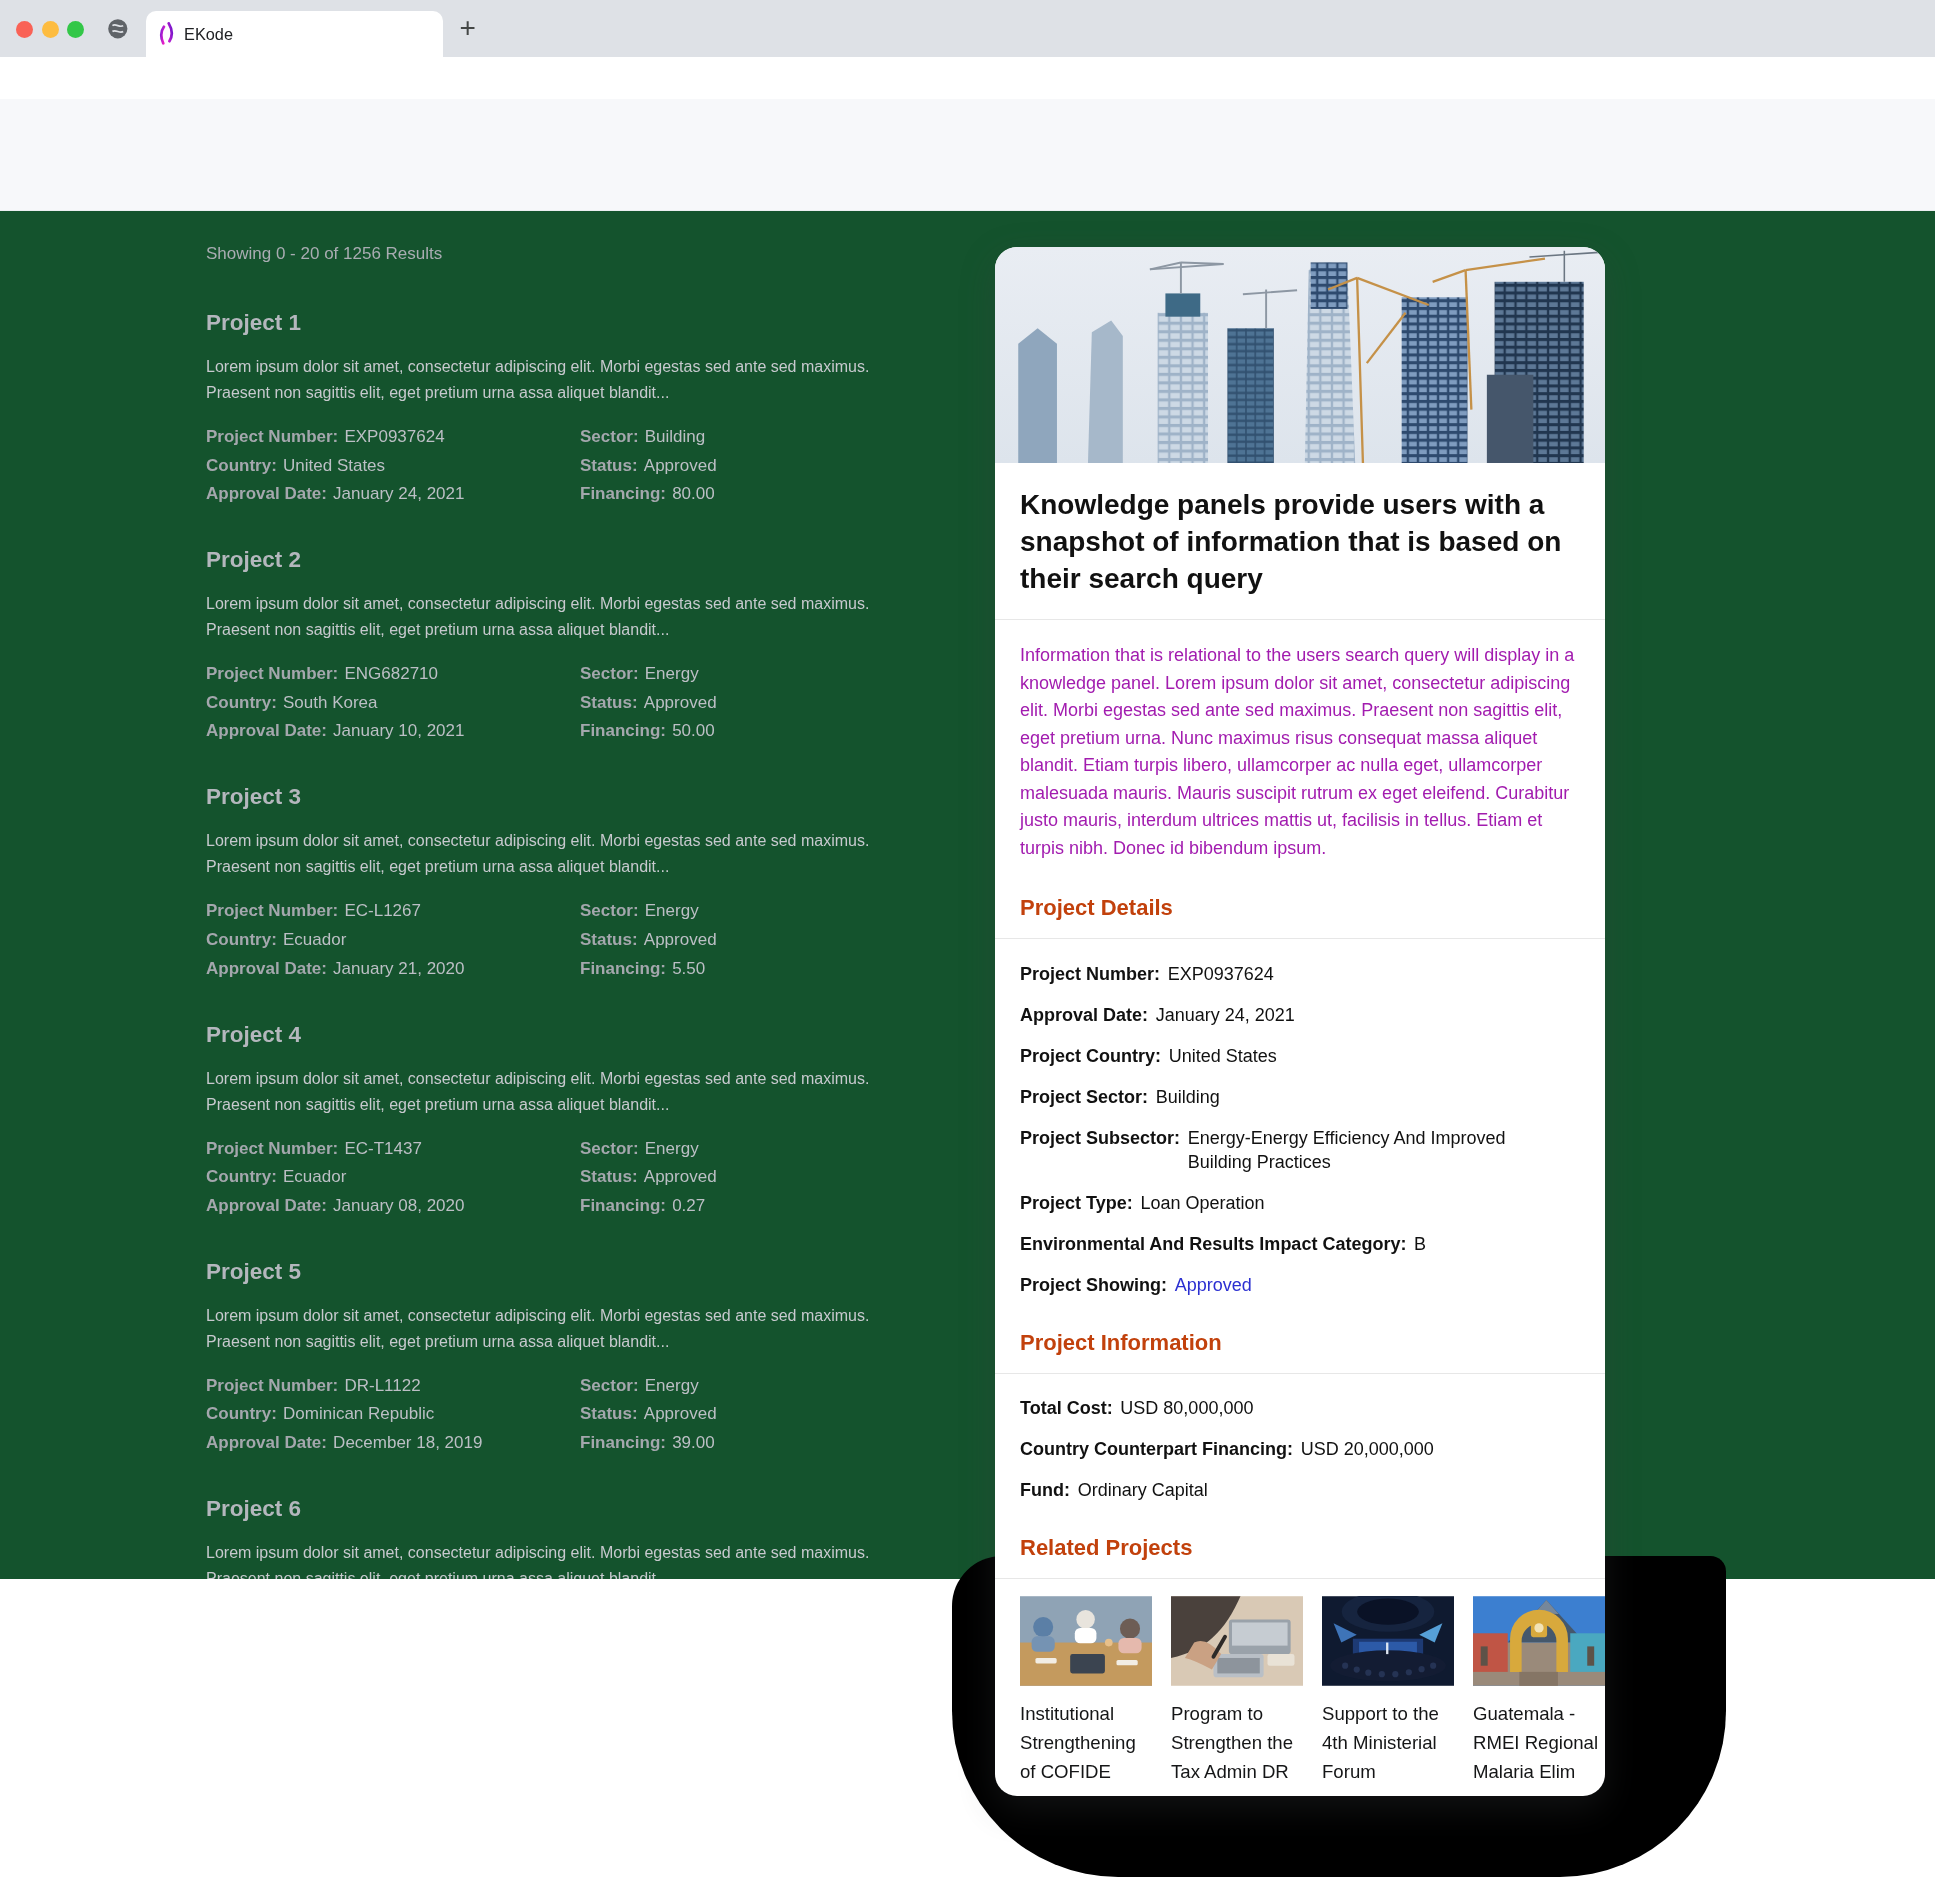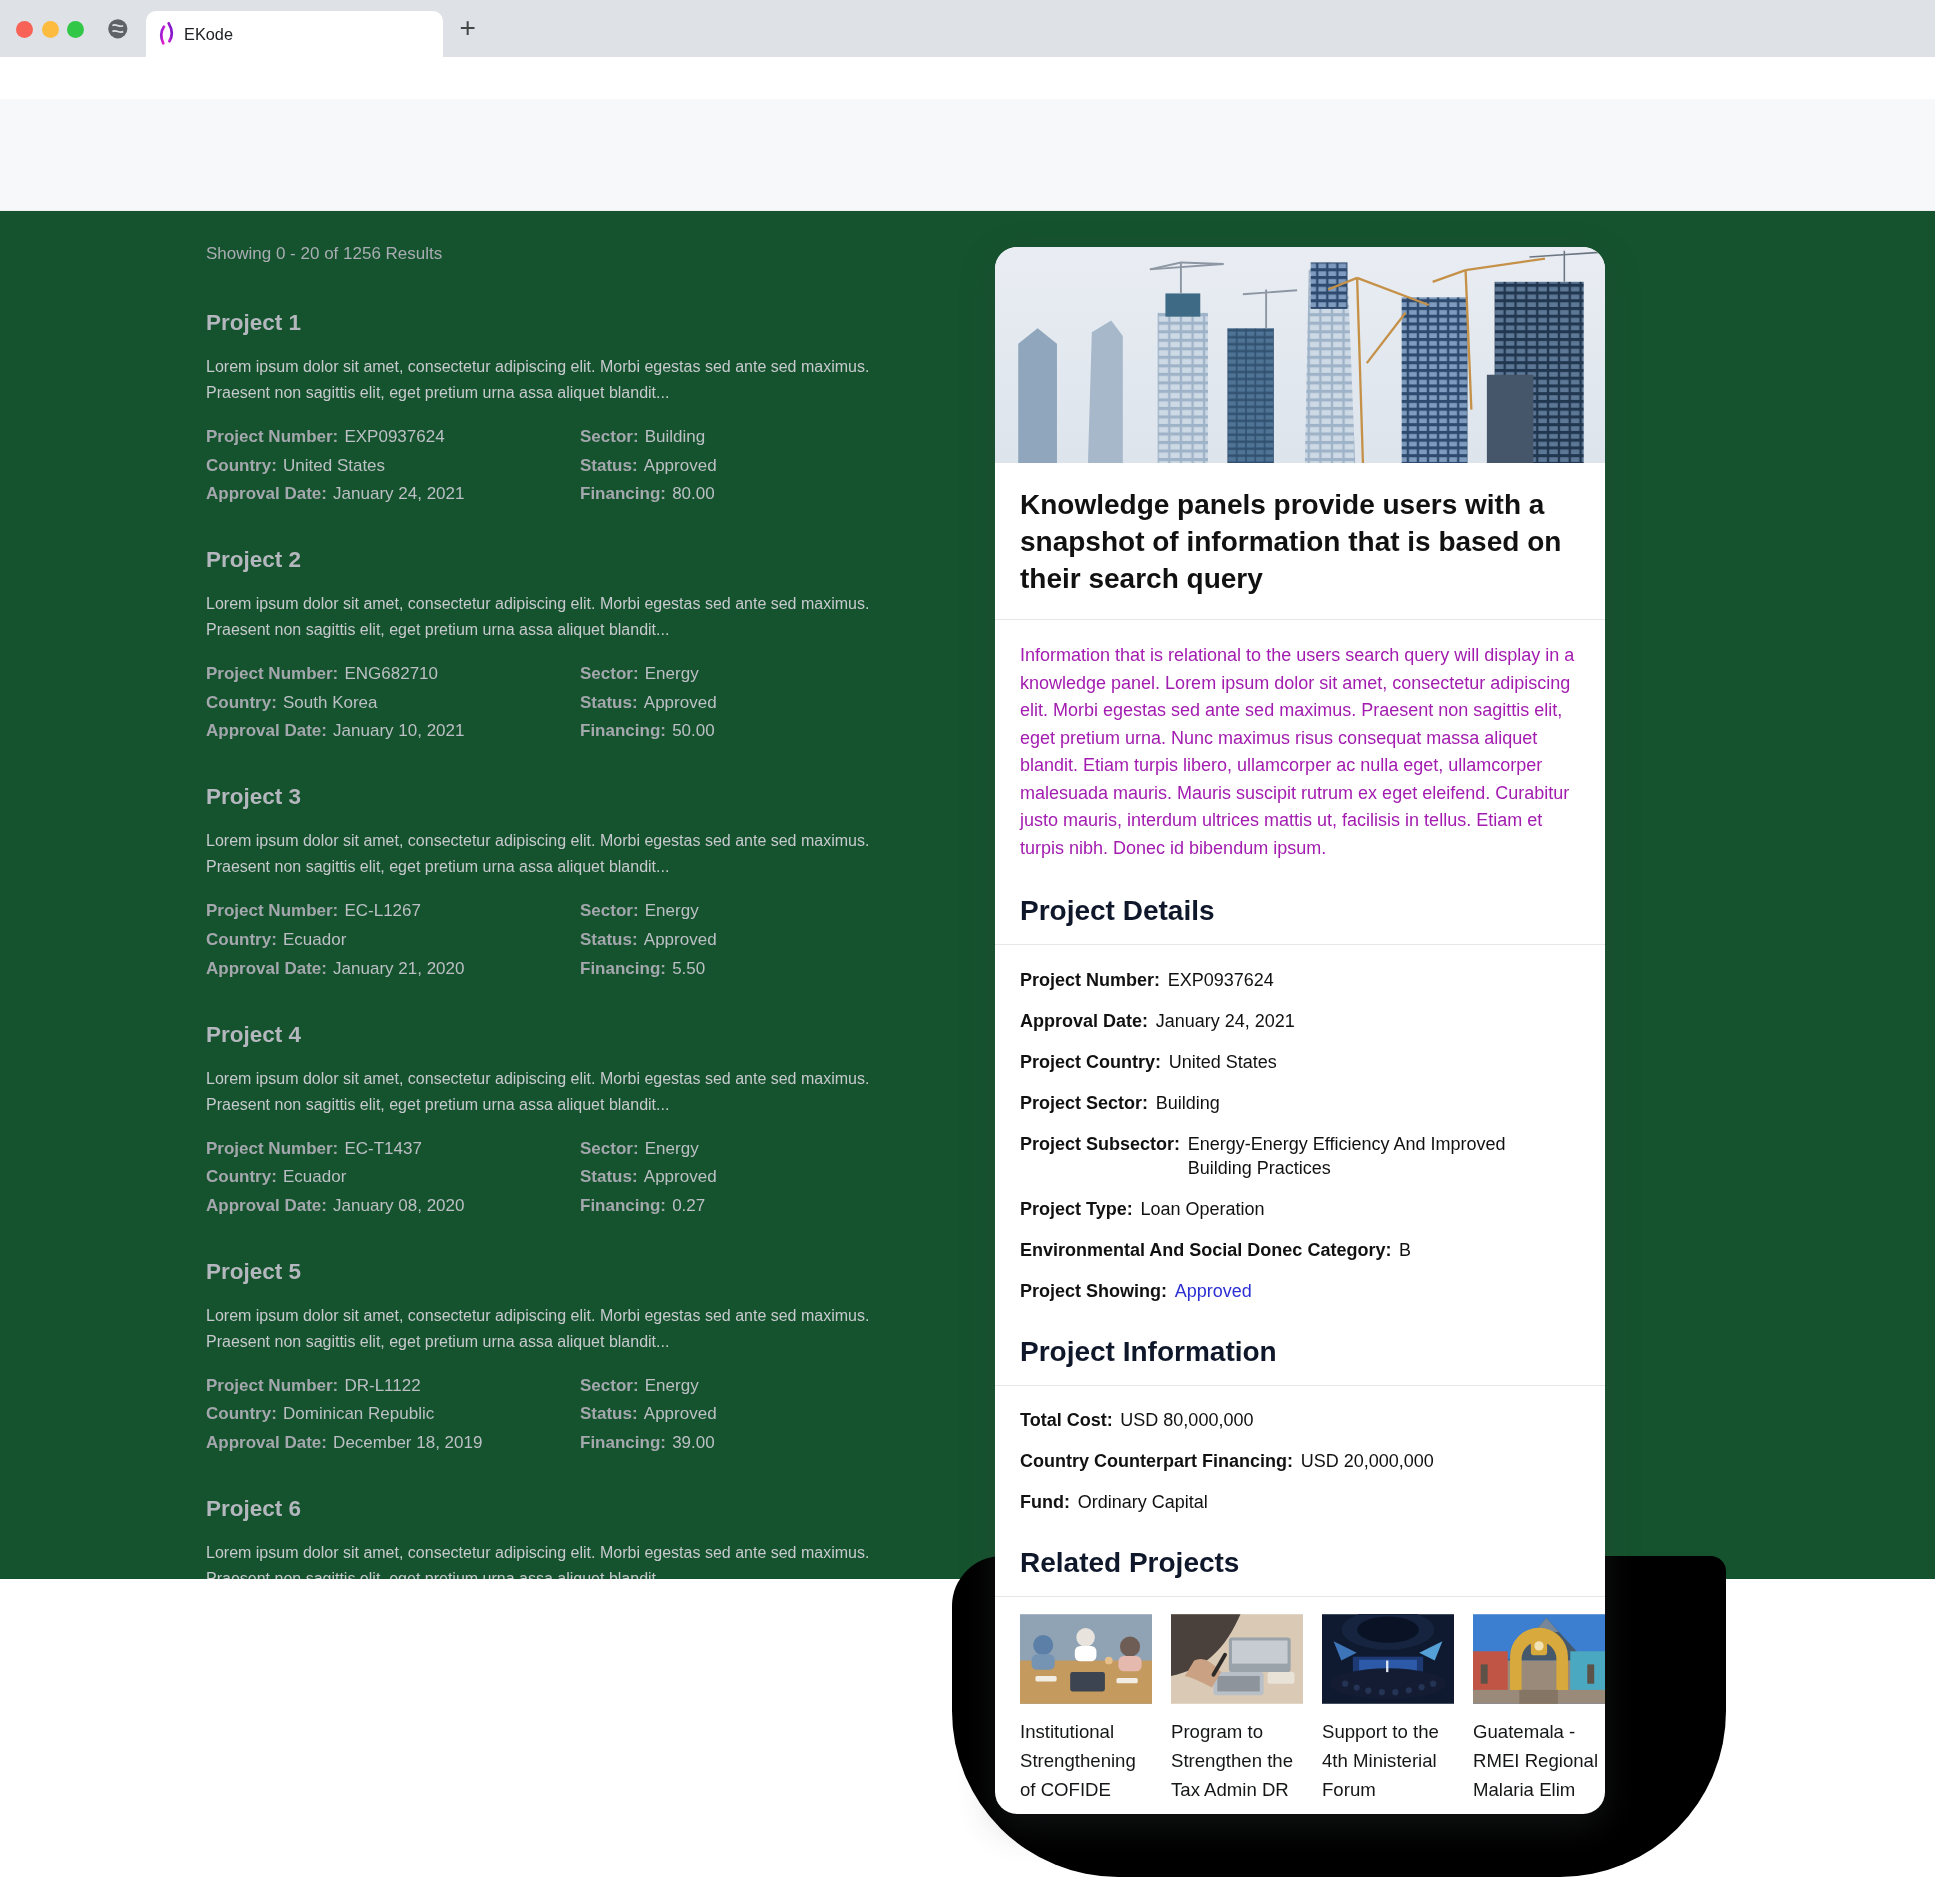--- a/index.html
+++ b/index.html
@@ -46,21 +46,21 @@
   
   .black-shape{position:absolute;left:952px;top:1556px;width:774px;height:321px;background:#000;border-radius:50px 15.5px 166px 166px;}
 
   
   .panel{position:absolute;left:995px;top:247px;width:610px;background:#ffffff;border-radius:22px;box-shadow:0 11.6px 35px rgba(60,64,67,.30);overflow:hidden;padding-bottom:10px;}
   .hero{width:610px;height:216px;display:block;}
   .panel-body{padding:0 25px;}
   .panel-title{font-size:28px;line-height:37px;font-weight:bold;color:#111;margin:22.5px 0 0 0;}
   .divider{height:0.8px;background:#e7e7e7;margin:22.5px -25px 0 -25px;}
   .panel-intro{font-size:18px;line-height:27.5px;color:#a21caf;margin:22.5px 0 0 0;}
-  .sect-head{font-size:28px;font-weight:bold;color:#0f172a;margin:33px 0 0 0;}
+  .sect-head{font-size:22px;font-weight:bold;color:#c2410c;margin:33px 0 0 0;}
   .sect-div{height:0.8px;background:#e7e7e7;margin:17px -25px 0 -25px;}
   .drows{margin-top:22.5px;}
   .drow{display:flex;font-size:18px;line-height:24px;color:#111;margin-bottom:17px;}
   .drow b{font-weight:bold;white-space:nowrap;margin-right:7.7px;}
   .drow .dv{max-width:356px;}
   .status-blue{color:#2b2fd1;}
   .related-row{display:flex;gap:19px;margin-top:17px;}
   .rel-item{width:132px;}
   .rel-thumb{width:132px;height:90px;display:block;}
   .rel-label{font-size:18.6px;line-height:29px;color:#151617;margin-top:13px;}
@@ -363,21 +363,21 @@
           </div>
         <div class="drow">
             <b>Project Subsector:</b>
             <span class="dv">Energy-Energy Efficiency And Improved Building Practices</span>
           </div>
         <div class="drow">
             <b>Project Type:</b>
             <span class="dv">Loan Operation</span>
           </div>
         <div class="drow">
-            <b>Environmental And Social Donec Category:</b>
+            <b>Environmental And Results Impact Category:</b>
             <span class="dv">B</span>
           </div>
         <div class="drow">
             <b>Project Showing:</b>
             <span class="dv status-blue">Approved</span>
           </div>
       </div>
 
       <h2 class="sect-head">Project Information</h2>
       <div class="sect-div"></div>

